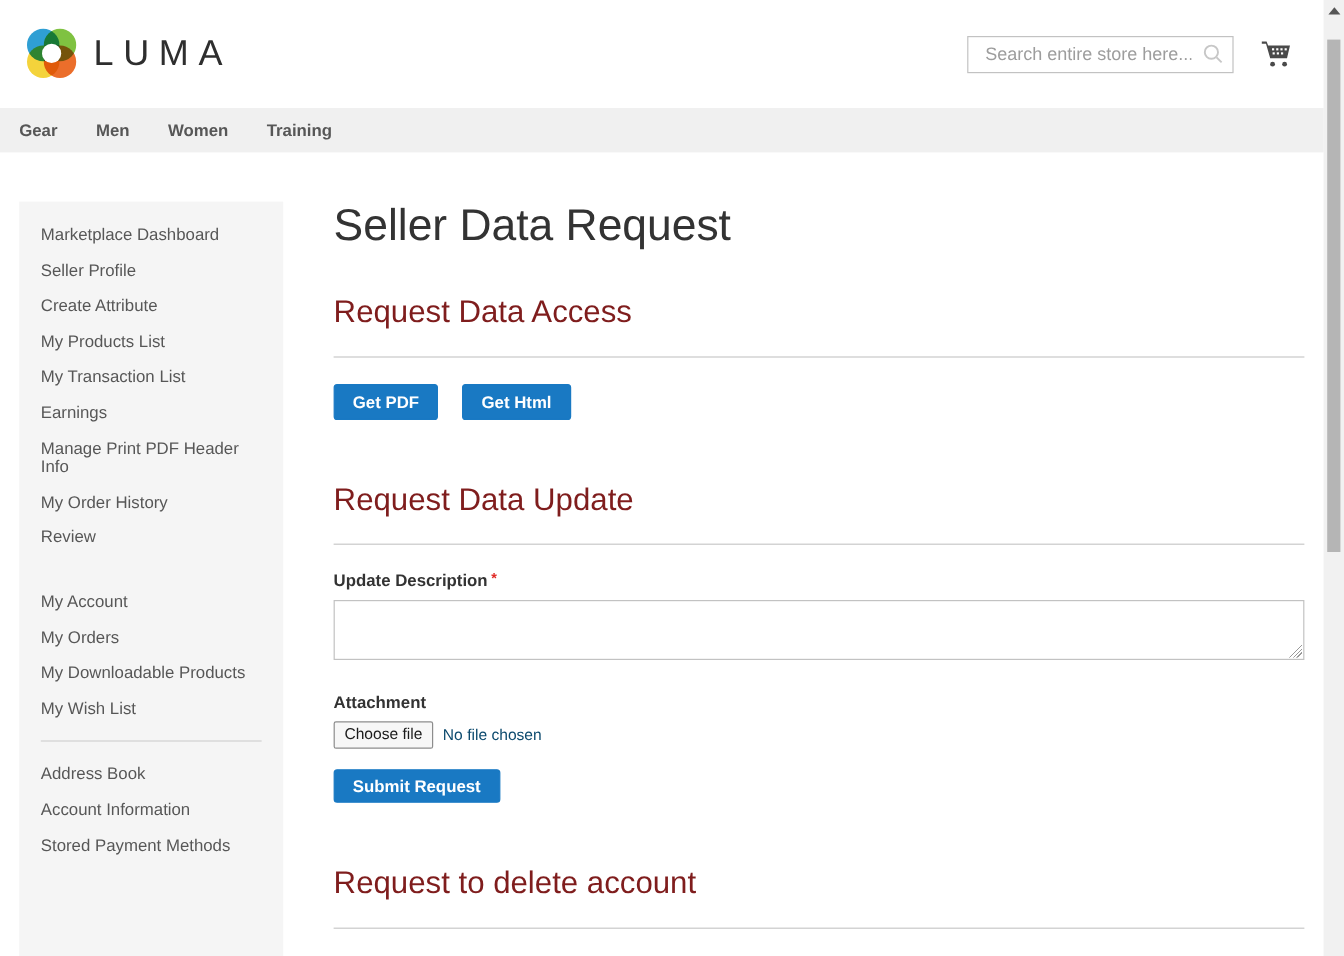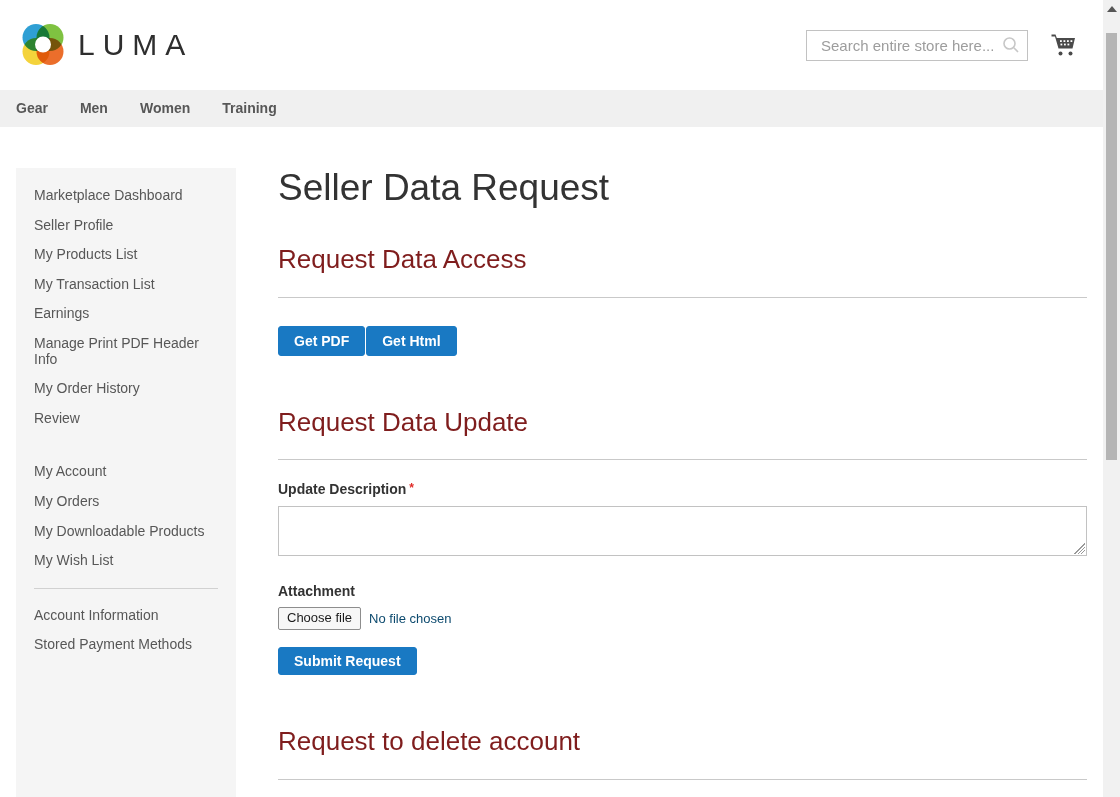--- a/index.html
+++ b/index.html
@@ -122,21 +122,21 @@
     line-height: 1.15;
   }
   .h-access { margin-top: 36px; }
   .h-update { margin-top: 52px; }
   .h-delete { margin-top: 52px; }
   .rule {
     border: none;
     border-top: 1px solid #c9c9c9;
     margin-top: 22px;
   }
-  .btn-row { margin-top: 28px; display: flex; gap: 1px; }
+  .btn-row { margin-top: 22px; display: flex; gap: 20px; }
   .btn {
     background: #1979c3;
     color: #ffffff;
     border: 1px solid #1979c3;
     border-radius: 3px;
     font-size: 14px;
     font-weight: 700;
     font-family: "Liberation Sans", sans-serif;
     padding: 7px 15px;
     cursor: pointer;
@@ -261,32 +261,34 @@
     <span class="nav-item">Men</span>
     <span class="nav-item">Women</span>
     <span class="nav-item">Training</span>
   </div>
 
   <div class="content">
 
     <div class="sidebar">
       <div class="side-item">Marketplace Dashboard</div>
       <div class="side-item">Seller Profile</div>
+      <div class="side-item">Create Attribute</div>
       <div class="side-item">My Products List</div>
       <div class="side-item">My Transaction List</div>
       <div class="side-item">Earnings</div>
       <div class="side-item">Manage Print PDF Header Info</div>
       <div class="side-item">My Order History</div>
       <div class="side-item">Review</div>
       <div class="side-gap"></div>
       <div class="side-item">My Account</div>
       <div class="side-item">My Orders</div>
       <div class="side-item">My Downloadable Products</div>
       <div class="side-item">My Wish List</div>
       <hr class="side-divider">
+      <div class="side-item">Address Book</div>
       <div class="side-item">Account Information</div>
       <div class="side-item">Stored Payment Methods</div>
 
     </div>
 
     <div class="main">
       <h1 class="page-title">Seller Data Request</h1>
 
       <h2 class="section-heading h-access">Request Data Access</h2>
       <hr class="rule">

